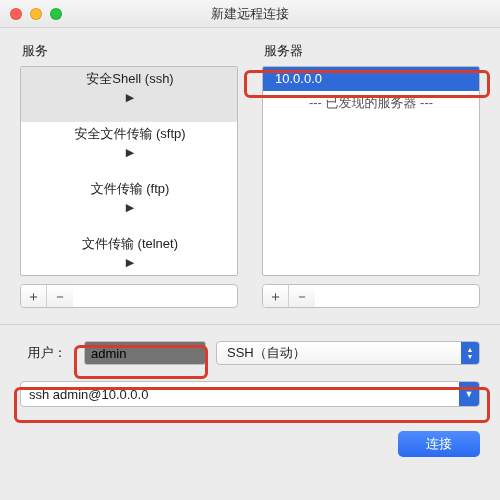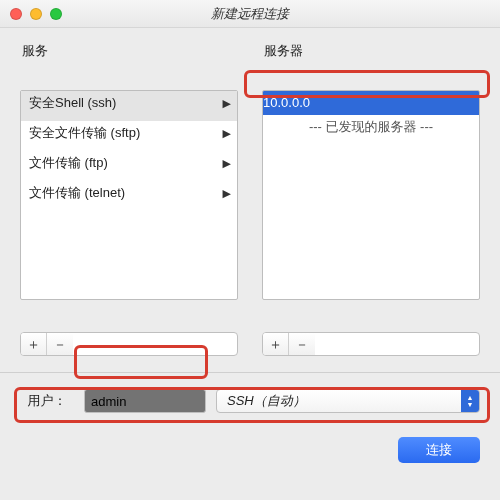--- a/index.html
+++ b/index.html
@@ -35,59 +35,59 @@
     width: 12px; height: 12px; border-radius: 50%;
     border: 0.5px solid rgba(0,0,0,0.15);
   }
   .tl-close  { background: #ff5f57; }
   .tl-min    { background: #febc2e; }
   .tl-max    { background: #28c840; }
   .titlebar .title {
     margin: 0 auto;
     font-size: 13px;
     color: #333;
-    font-style: italic;
   }
   .content {
     padding: 14px 20px 18px 20px;
   }
   .cols {
     display: flex;
     gap: 24px;
   }
-  .col { flex: 1; display: flex; flex-direction: column; gap: 24px; }
+  .col { flex: 1; display: flex; flex-direction: column; }
   .col-label {
     font-size: 13px;
     margin-bottom: 6px;
     padding-left: 2px;
   }
   .listbox {
     height: 210px;
     background: #fff;
     border: 1px solid #bdbdbd;
     border-radius: 2px;
     overflow: hidden;
   }
   .svc-row {
     display: flex;
     justify-content: space-between;
     align-items: center;
-    padding: 3px 6px 9px 8px;
+    padding: 3px 6px 16px 8px;
     font-size: 13px;
     line-height: 18px;
+    flex-direction: column;
   }
   .svc-row.selected {
     background: #e4e4e4;
   }
   .svc-row .disclosure {
     font-size: 11px;
     color: #333;
   }
   .srv-row {
-    padding: 3px 0;
+    padding: 3px 12px;
     font-size: 13px;
     line-height: 18px;
     color: #111;
   }
   .srv-row.selected {
     background: #2f6ad9;
     color: #fff;
   }
   .srv-row.discovered {
     text-align: center;
@@ -141,21 +141,20 @@
     flex: 1;
     height: 24px;
     border: 1px solid #bfbfbf;
     border-radius: 4px;
     background: linear-gradient(#ffffff,#f3f3f3);
     display: flex;
     align-items: center;
     justify-content: space-between;
     padding: 0 0 0 10px;
     font-size: 13px;
-    font-style: italic;
   }
   .popup .stepper {
     width: 18px; height: 100%;
     background: #2f6ad9;
     border-top-right-radius: 3px;
     border-bottom-right-radius: 3px;
     display: flex; flex-direction: column;
     align-items: center; justify-content: center;
     color: #fff;
   }
@@ -276,20 +275,26 @@
       <input class="textfield user-field" value="admin" style="">
       <div class="popup">
         <span>SSH（自动）</span>
         <div class="stepper">
           <span class="up">▲</span>
           <span class="down">▼</span>
         </div>
       </div>
     </div>
 
+    <div class="row-cmd">
+      <div class="combobox">
+        <span class="cbx-text">ssh admin@10.0.0.0</span>
+        <div class="cbx-arrow">▼</div>
+      </div>
+    </div>
 
     <div class="footer">
       <button class="primary-btn">连接</button>
     </div>
 
   </div>
 
   <div class="hl" style="left:244px; top:70px; width:246px; height:28px;"></div>
   <div class="hl" style="left:74px; top:345px; width:134px; height:34px;"></div>
   <div class="hl" style="left:14px; top:387px; width:476px; height:36px;"></div>

